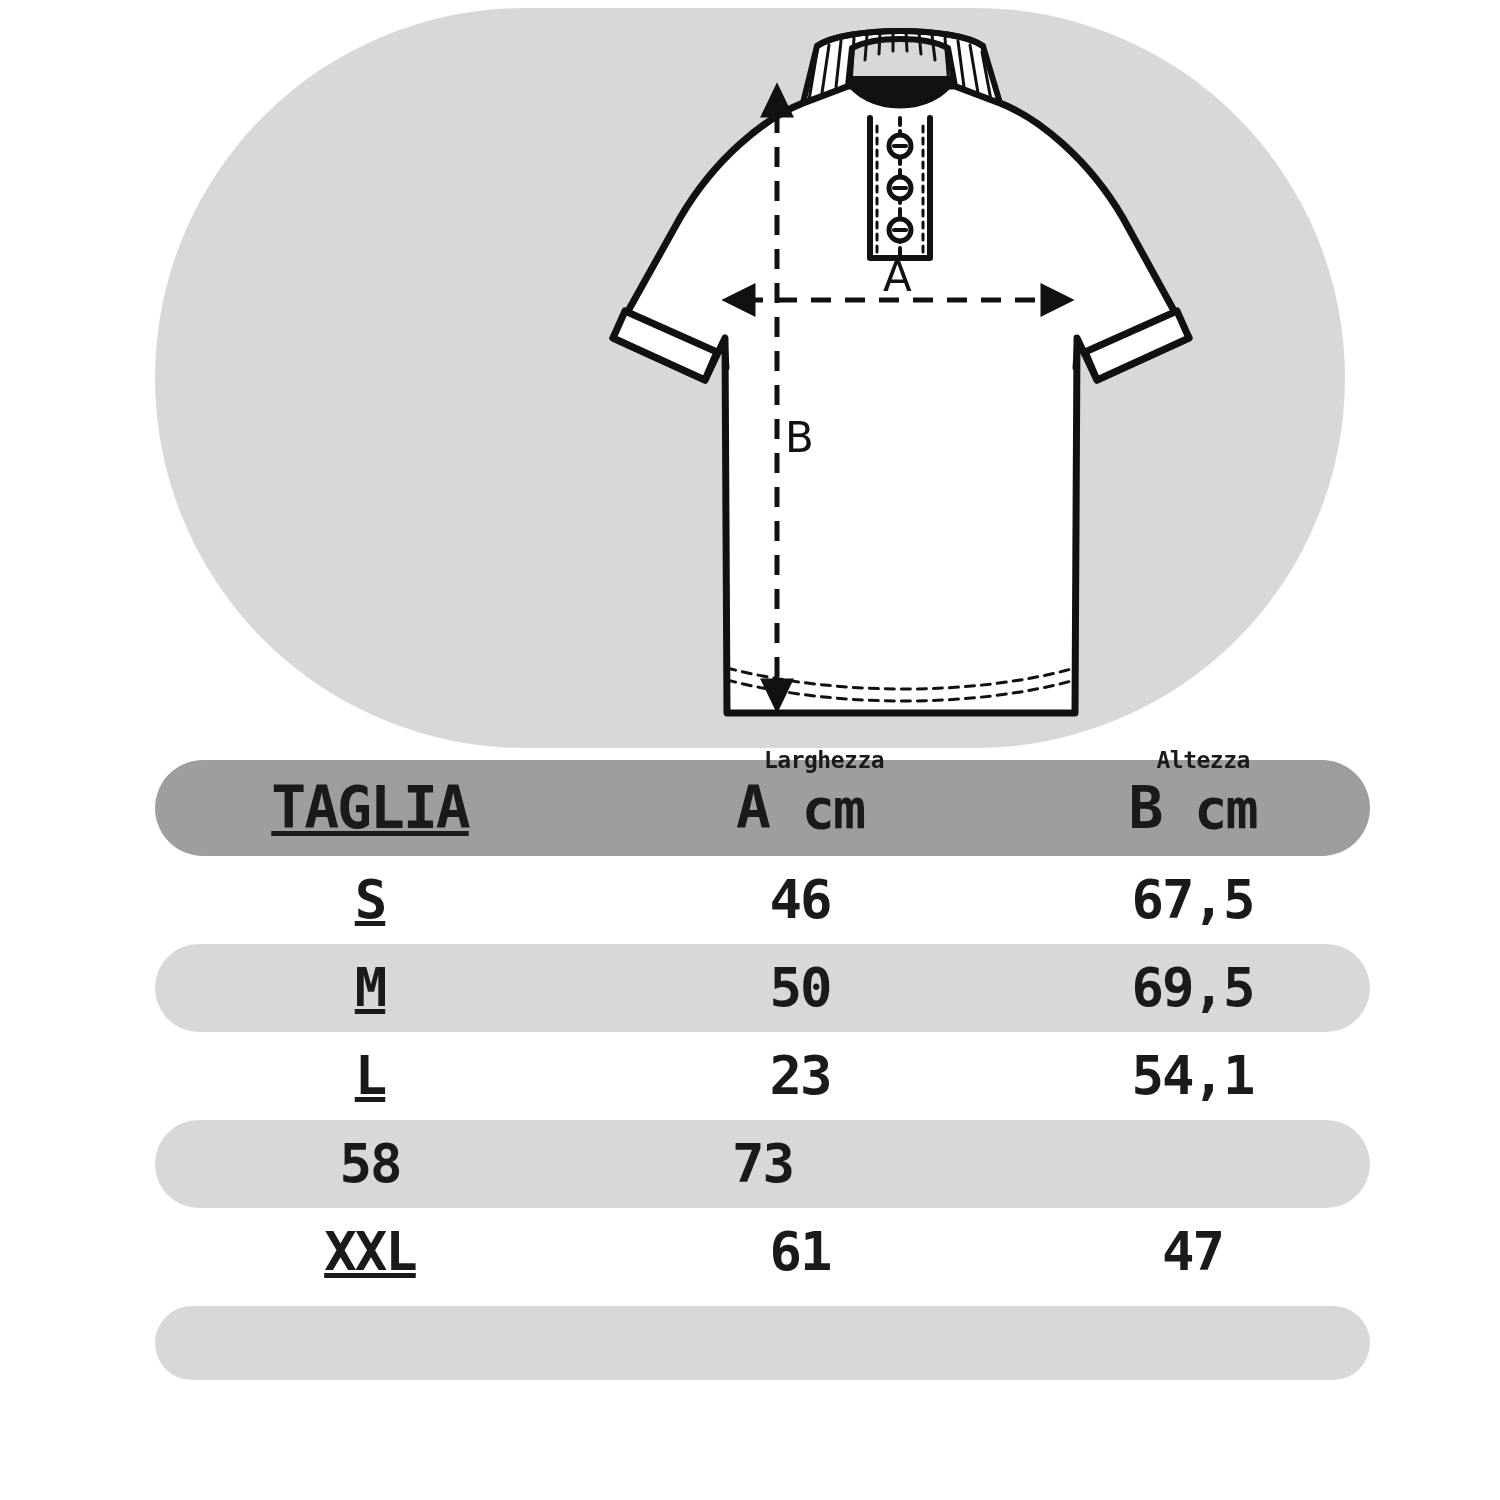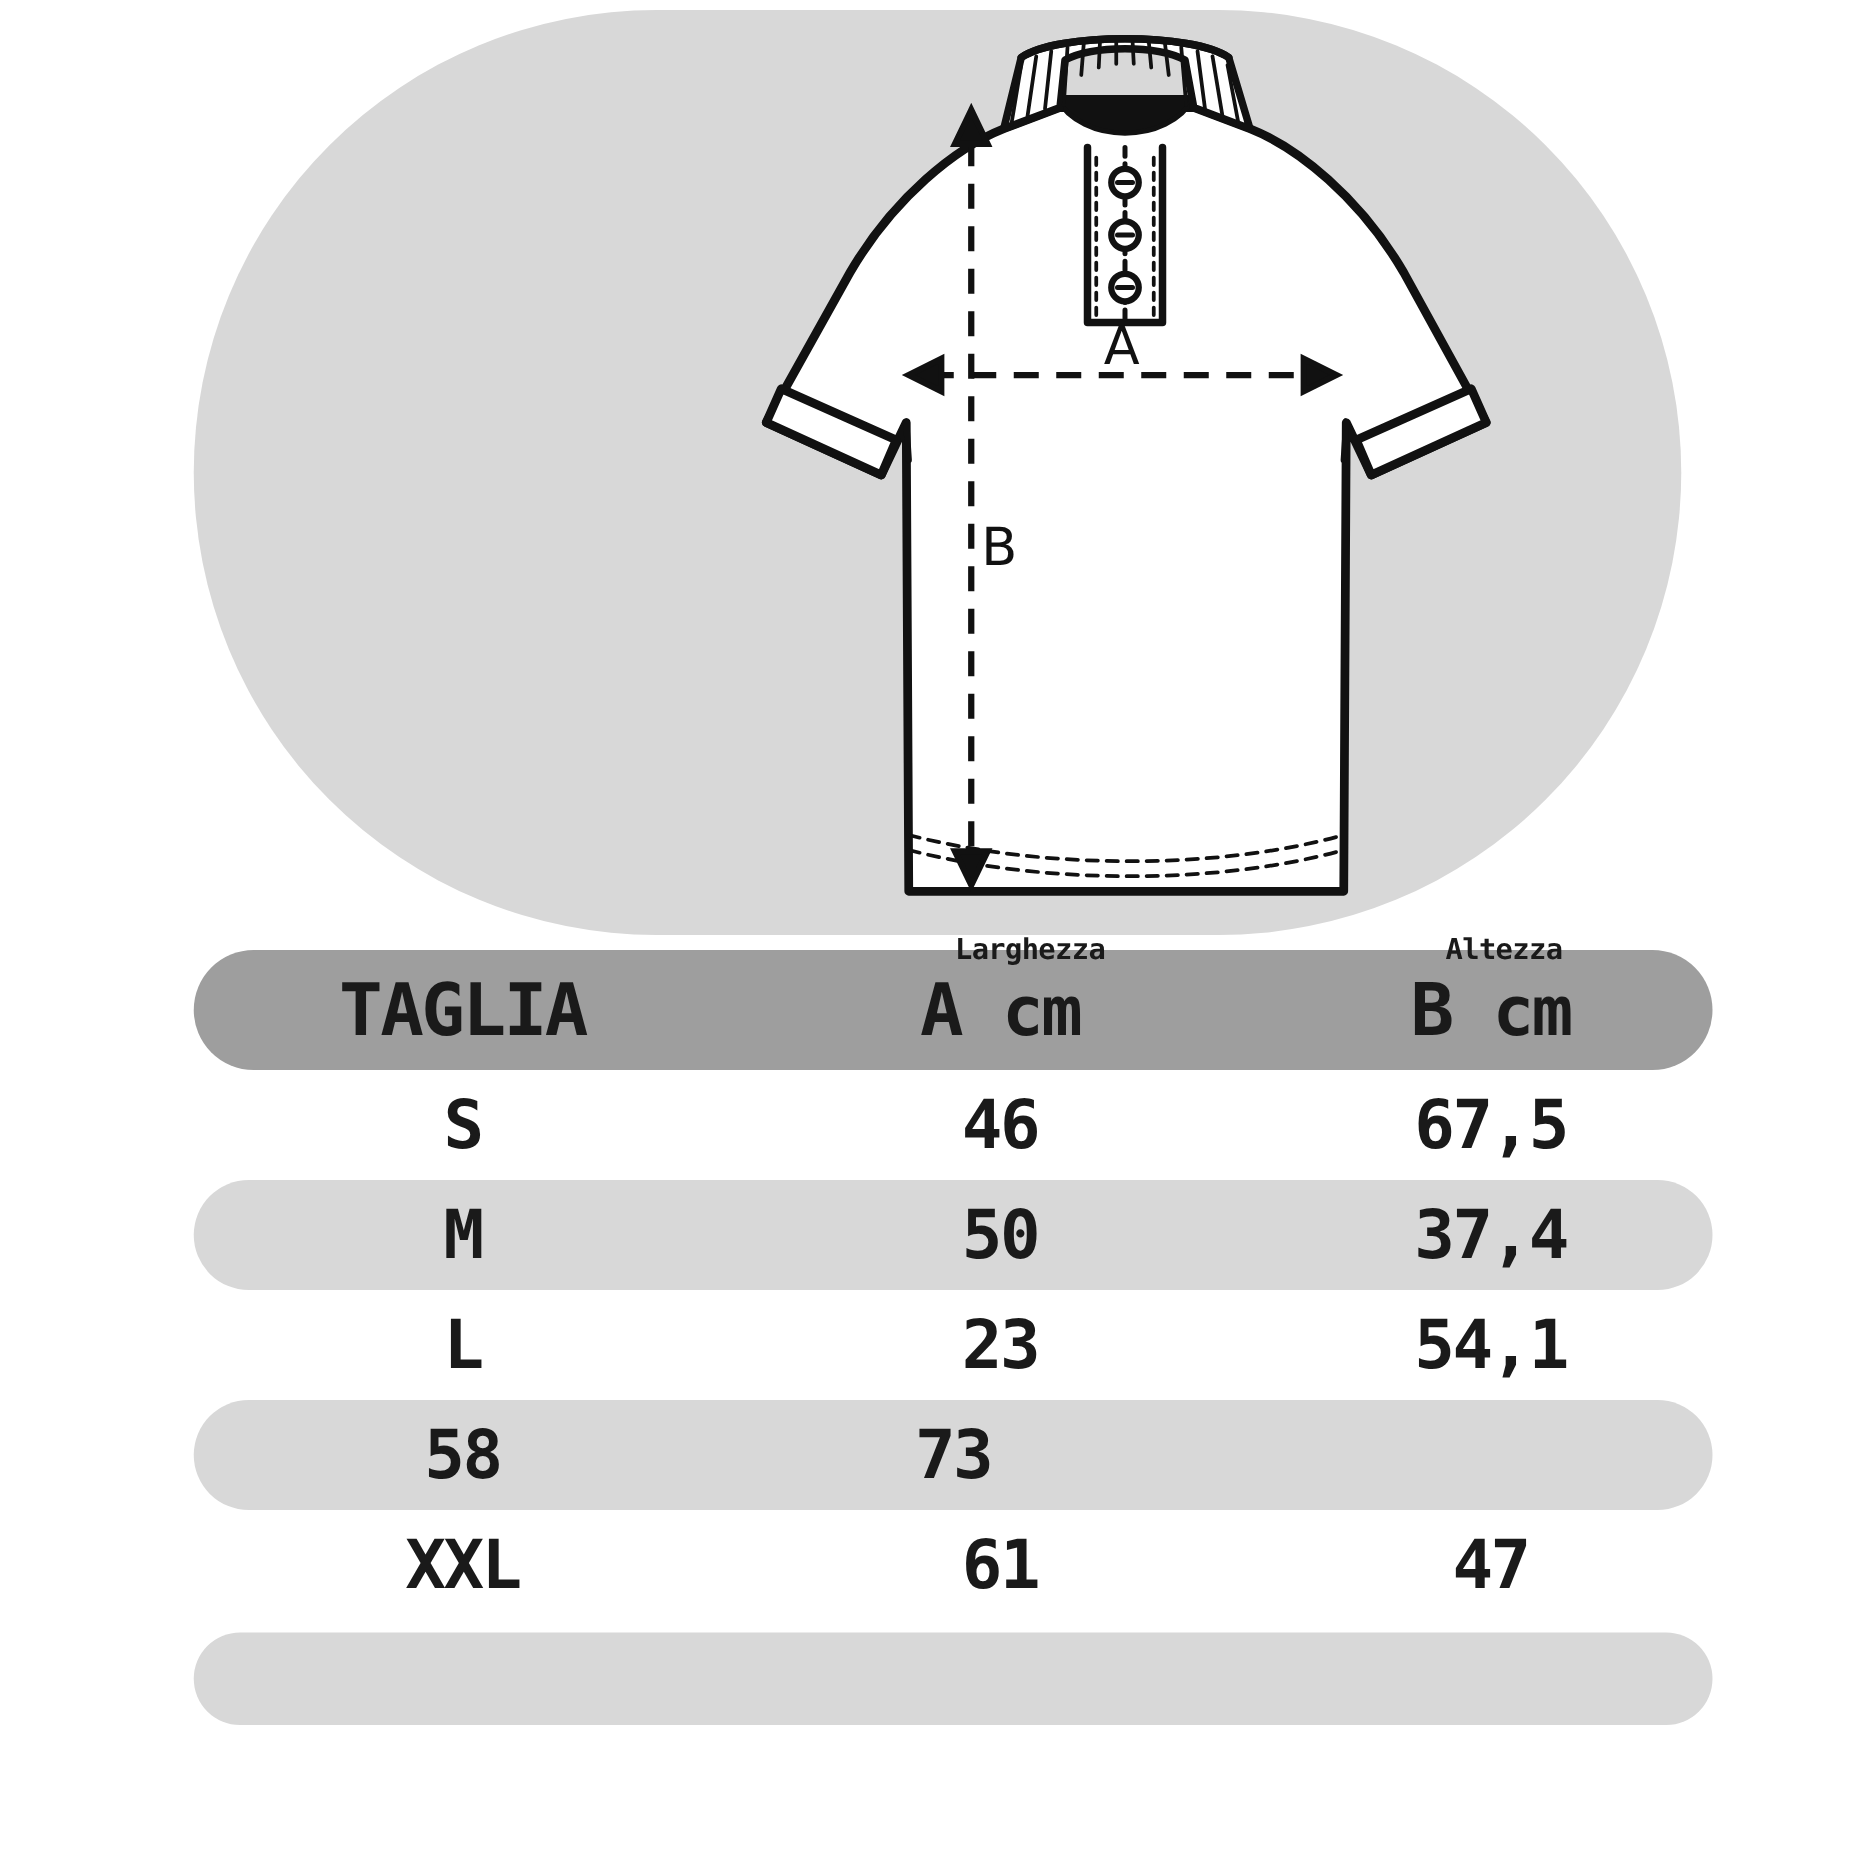--- a/index.html
+++ b/index.html
@@ -62,21 +62,21 @@
   .row.shaded { background: #d8d8d8; }
   .row.header { background: #9e9e9e; height: 96px; border-radius: 48px; }
 
   .cell {
     text-align: center;
     font-family: "DejaVu Sans Mono", monospace;
     font-weight: bold;
     color: #1a1a1a;
     letter-spacing: -2px;
   }
-  .c-size  { width: 430px; }
+  .c-size  { width: 430px; text-decoration: underline; }
   .c-a     { width: 430px; }
   .c-b     { width: 355px; }
 
   .row .cell { font-size: 54px; line-height: 1; }
   .row.header .cell { font-size: 58px; }
 
   .hdr-combo {
     display: inline-block;
     position: relative;
     white-space: nowrap;
@@ -199,21 +199,21 @@
 
   <div class="row">
     <div class="cell c-size">S</div>
     <div class="cell c-a">46</div>
     <div class="cell c-b">67,5</div>
   </div>
 
   <div class="row shaded">
     <div class="cell c-size">M</div>
     <div class="cell c-a">50</div>
-    <div class="cell c-b">37,4</div>
+    <div class="cell c-b">69,5</div>
   </div>
 
   <div class="row">
     <div class="cell c-size">L</div>
     <div class="cell c-a">23</div>
     <div class="cell c-b">54,1</div>
   </div>
 
   <div class="row shaded">
     <div class="cell c-a">58</div>

